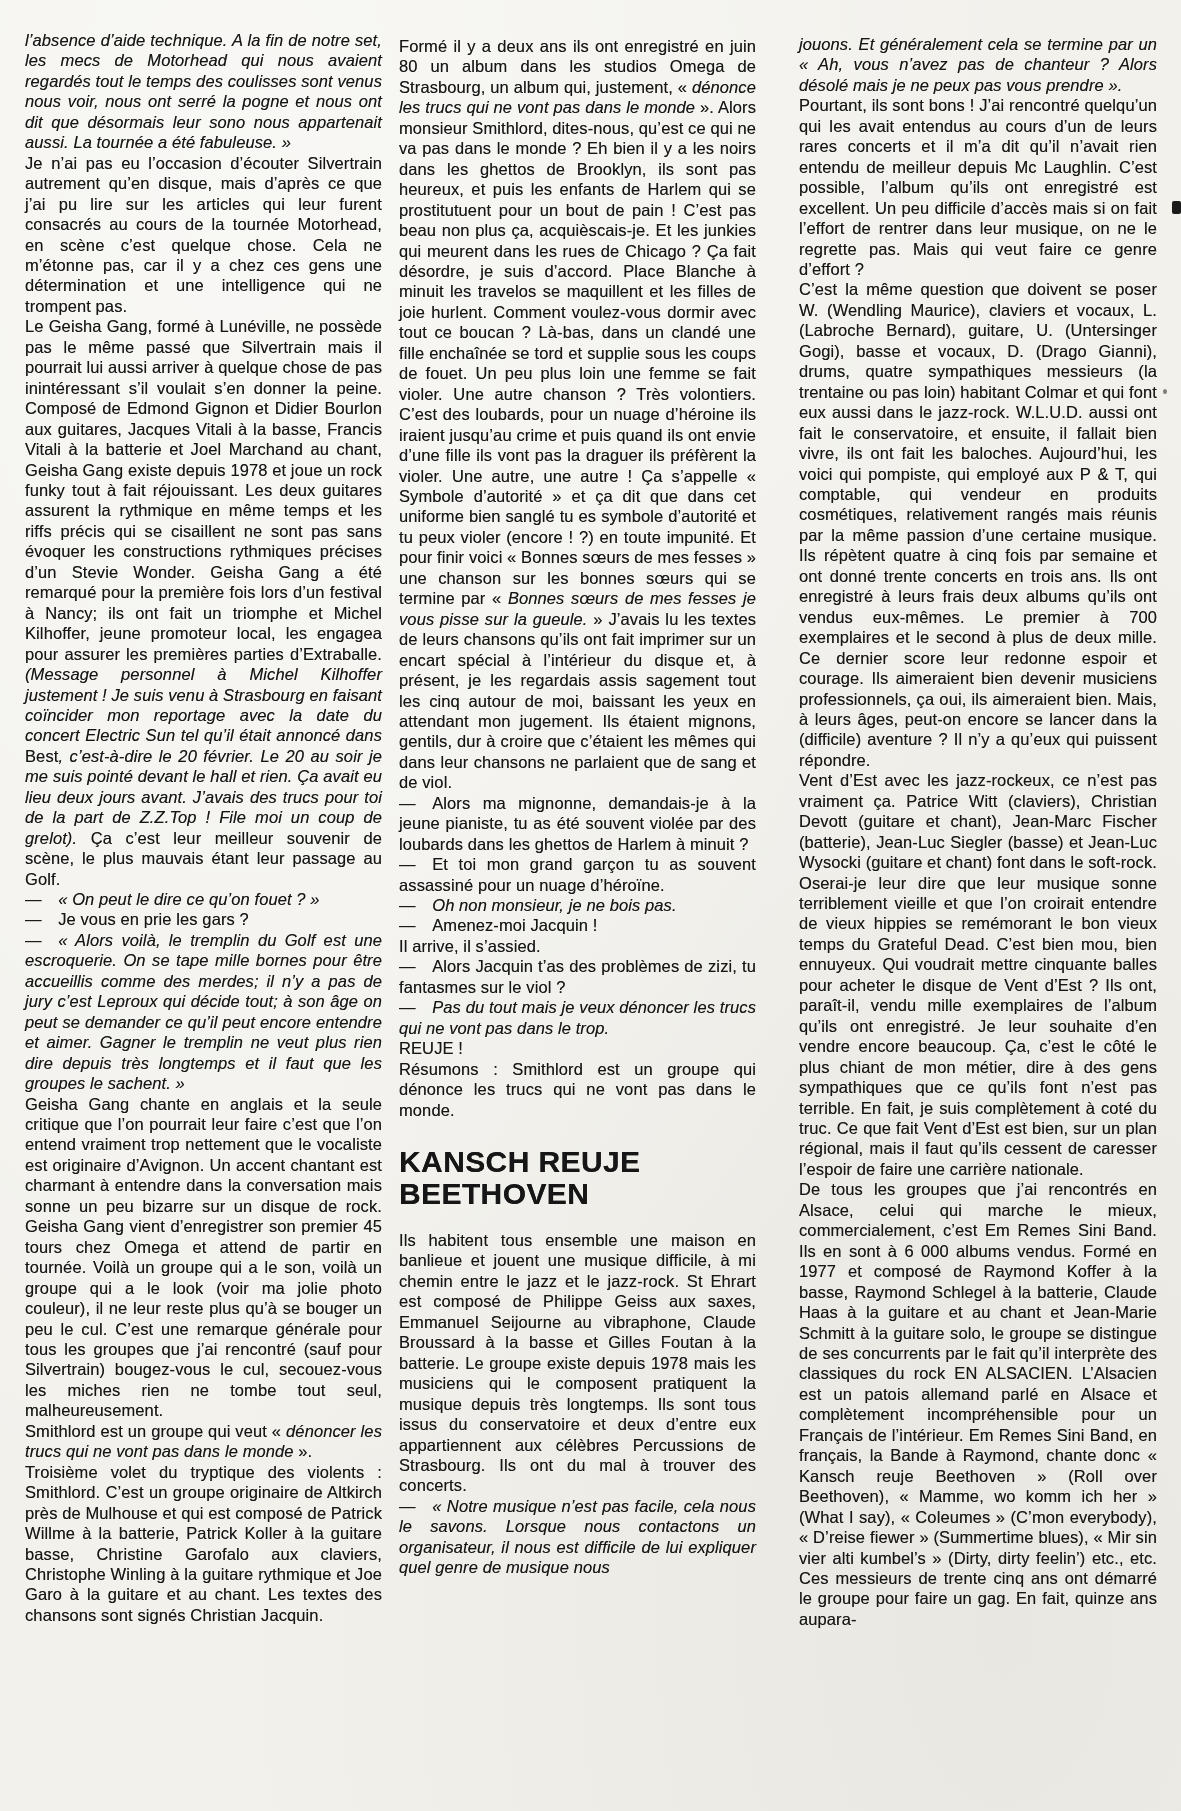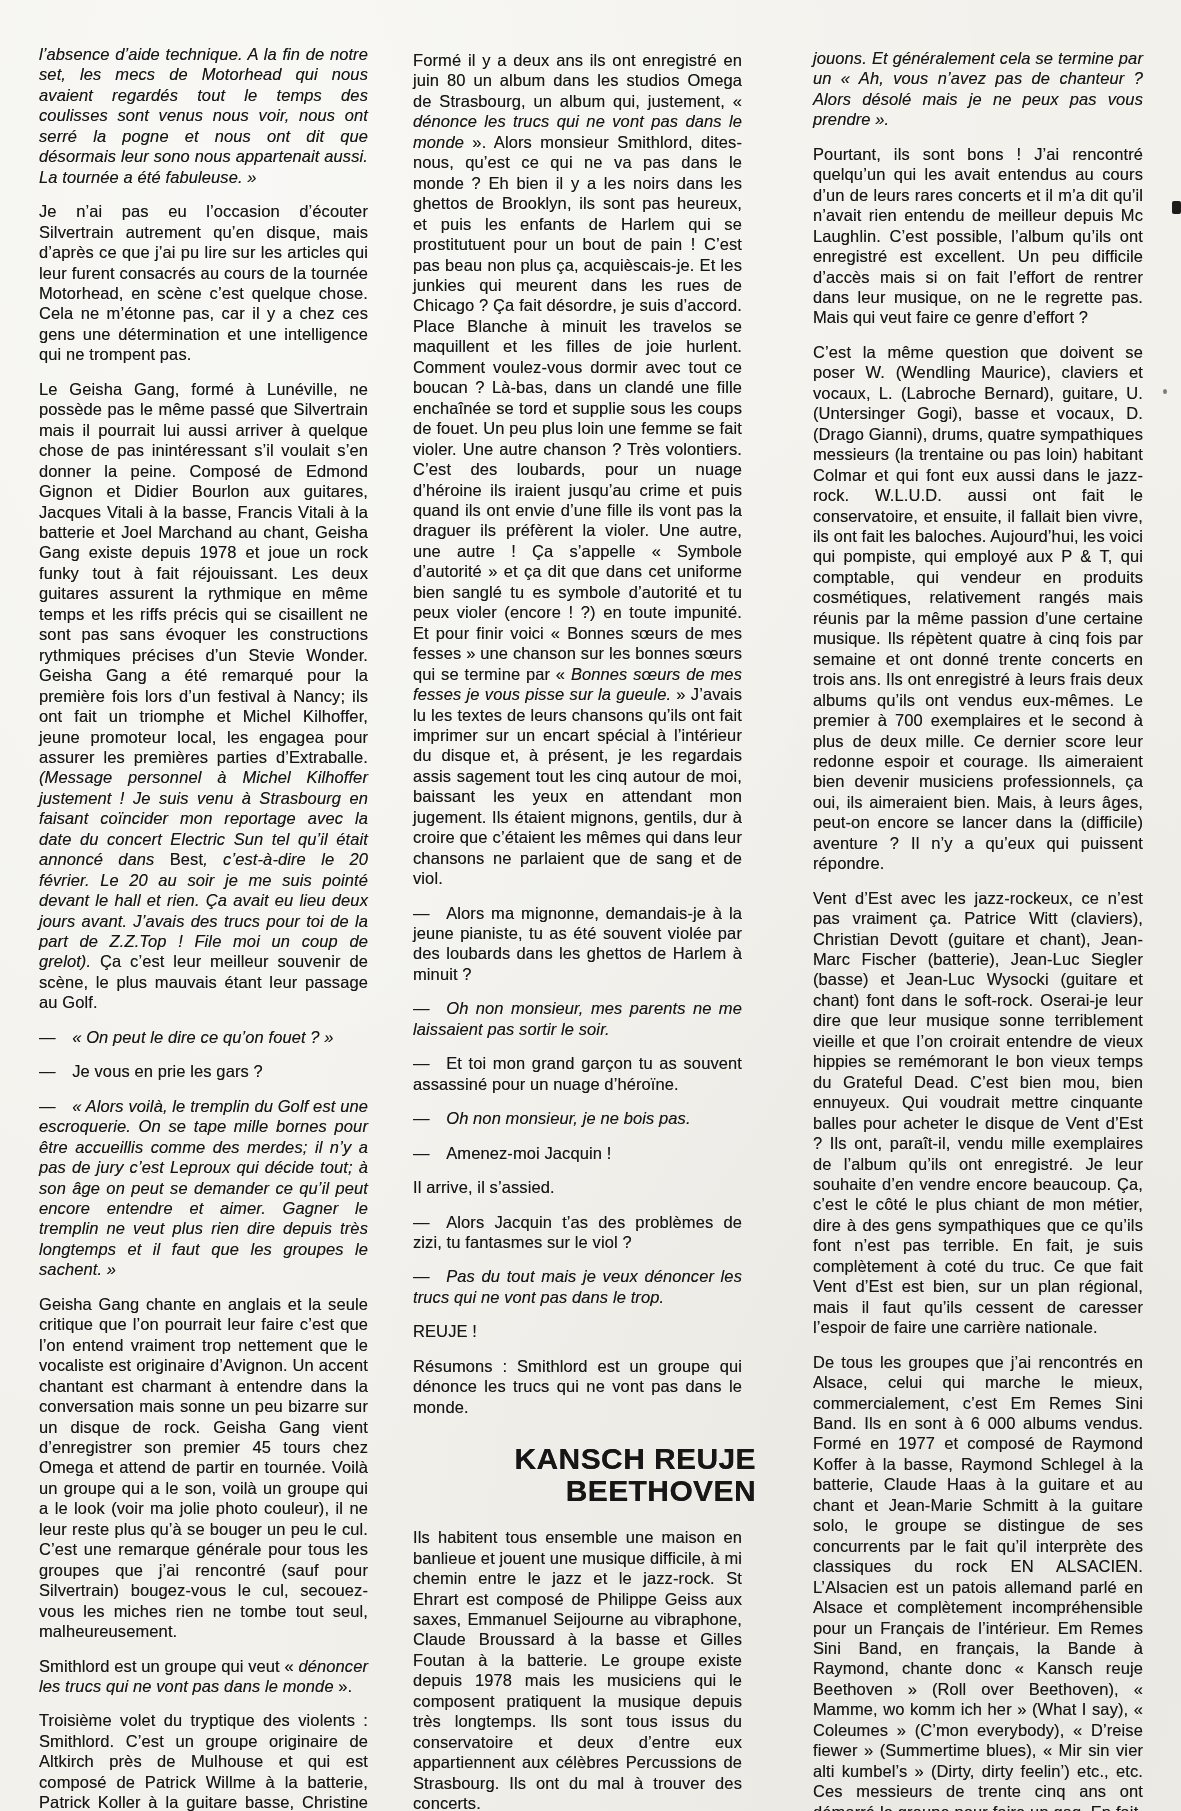--- a/index.html
+++ b/index.html
@@ -21,29 +21,29 @@
     width:357px;
     text-align:justify;
     font-size:16.5px;
     line-height:20.45px;
     letter-spacing:0.1px;
     text-shadow:0 0 .35px rgba(25,25,25,.55);
   }
   #col0{left:25px;top:30px;}
   #col1{left:399px;top:36px;}
   #col2{left:799px;top:34px;width:358px;}
-  .column p{margin:14px;}
+  .column p{margin:0;}
   .it{font-style:italic;}
   .column h2{
     font-weight:700;
     font-size:30px;
     line-height:32px;
     letter-spacing:0.4px;
     margin:26px 0 20px 0;
-    text-align:right;
+    text-align:left;
     text-shadow:0 0 .5px rgba(10,10,10,.8);
   }
   .artifact{position:absolute;background:#1b1b1b;}
   #art1{left:1172px;top:201px;width:9px;height:13px;border-radius:2px;}
   #art2{left:1163px;top:389px;width:4px;height:5px;border-radius:50%;opacity:.55;}
 </style>
 </head>
 <body style="background: rgb(242, 241, 236); color: rgb(22, 22, 22);">
 
 <div id="page">
@@ -54,21 +54,20 @@
       <p><span>— </span><span class="it">« On peut le dire ce qu’on fouet ? »</span></p>
       <p><span>— Je vous en prie les gars ?</span></p>
       <p><span>— </span><span class="it">« Alors voilà, le tremplin du Golf est une escroquerie. On se tape mille bornes pour être accueillis comme des merdes; il n’y a pas de jury c’est Leproux qui décide tout; à son âge on peut se demander ce qu’il peut encore entendre et aimer. Gagner le tremplin ne veut plus rien dire depuis très longtemps et il faut que les groupes le sachent. »</span></p>
       <p><span>Geisha Gang chante en anglais et la seule critique que l’on pourrait leur faire c’est que l’on entend vraiment trop nettement que le vocaliste est originaire d’Avignon. Un accent chantant est charmant à entendre dans la conversation mais sonne un peu bizarre sur un disque de rock. Geisha Gang vient d’enregistrer son premier 45 tours chez Omega et attend de partir en tournée. Voilà un groupe qui a le son, voilà un groupe qui a le look (voir ma jolie photo couleur), il ne leur reste plus qu’à se bouger un peu le cul. C’est une remarque générale pour tous les groupes que j’ai rencontré (sauf pour Silvertrain) bougez-vous le cul, secouez-vous les miches rien ne tombe tout seul, malheureusement.</span></p>
       <p><span>Smithlord est un groupe qui veut « </span><span class="it">dénoncer les trucs qui ne vont pas dans le monde</span><span> ».</span></p>
       <p><span>Troisième volet du tryptique des violents : Smithlord. C’est un groupe originaire de Altkirch près de Mulhouse et qui est composé de Patrick Willme à la batterie, Patrick Koller à la guitare basse, Christine Garofalo aux claviers, Christophe Winling à la guitare rythmique et Joe Garo à la guitare et au chant. Les textes des chansons sont signés Christian Jacquin.</span></p>
     </div>
   <div id="col1" class="column">
       <p><span>Formé il y a deux ans ils ont enregistré en juin 80 un album dans les studios Omega de Strasbourg, un album qui, justement, « </span><span class="it">dénonce les trucs qui ne vont pas dans le monde</span><span> ». Alors monsieur Smithlord, dites-nous, qu’est ce qui ne va pas dans le monde ? Eh bien il y a les noirs dans les ghettos de Brooklyn, ils sont pas heureux, et puis les enfants de Harlem qui se prostitutuent pour un bout de pain ! C’est pas beau non plus ça, acquièscais-je. Et les junkies qui meurent dans les rues de Chicago ? Ça fait désordre, je suis d’accord. Place Blanche à minuit les travelos se maquillent et les filles de joie hurlent. Comment voulez-vous dormir avec tout ce boucan ? Là-bas, dans un clandé une fille enchaînée se tord et supplie sous les coups de fouet. Un peu plus loin une femme se fait violer. Une autre chanson ? Très volontiers. C’est des loubards, pour un nuage d’héroine ils iraient jusqu’au crime et puis quand ils ont envie d’une fille ils vont pas la draguer ils préfèrent la violer. Une autre, une autre ! Ça s’appelle « Symbole d’autorité » et ça dit que dans cet uniforme bien sanglé tu es symbole d’autorité et tu peux violer (encore ! ?) en toute impunité. Et pour finir voici « Bonnes sœurs de mes fesses » une chanson sur les bonnes sœurs qui se termine par « </span><span class="it">Bonnes sœurs de mes fesses je vous pisse sur la gueule.</span><span> » J’avais lu les textes de leurs chansons qu’ils ont fait imprimer sur un encart spécial à l’intérieur du disque et, à présent, je les regardais assis sagement tout les cinq autour de moi, baissant les yeux en attendant mon jugement. Ils étaient mignons, gentils, dur à croire que c’étaient les mêmes qui dans leur chansons ne parlaient que de sang et de viol.</span></p>
       <p><span>— Alors ma mignonne, demandais-je à la jeune pianiste,  tu as été souvent violée par des loubards dans les ghettos de Harlem à minuit ?</span></p>
-      <p><span>— </span><span class="it">Oh non monsieur, mes parents ne me laissaient pas sortir le soir.</span></p>
       <p><span>— Et toi mon grand garçon tu as souvent assassiné pour un nuage d’héroïne.</span></p>
       <p><span>— </span><span class="it">Oh non monsieur, je ne bois pas.</span></p>
       <p><span>— Amenez-moi Jacquin !</span></p>
       <p><span>Il arrive, il s’assied.</span></p>
       <p><span>— Alors Jacquin t’as des problèmes de zizi, tu fantasmes sur le viol ?</span></p>
       <p><span>— </span><span class="it">Pas du tout mais je veux dénoncer les trucs qui ne vont pas dans le trop.</span></p>
       <p><span>REUJE !</span></p>
       <p><span>Résumons : Smithlord est un groupe qui dénonce les trucs qui ne vont pas dans le monde.</span></p>
       <h2>KANSCH REUJE BEETHOVEN</h2>
       <p><span>Ils habitent tous ensemble une maison en banlieue et jouent une musique difficile, à mi chemin entre le jazz et le jazz-rock. St Ehrart est composé de Philippe Geiss aux saxes, Emmanuel Seijourne au vibraphone, Claude Broussard à la basse et Gilles Foutan à la batterie. Le groupe existe depuis 1978 mais les musiciens qui le composent pratiquent la musique depuis très longtemps. Ils sont tous issus du conservatoire et deux d’entre eux appartiennent aux célèbres Percussions de Strasbourg. Ils ont du mal à trouver des concerts.</span></p>

